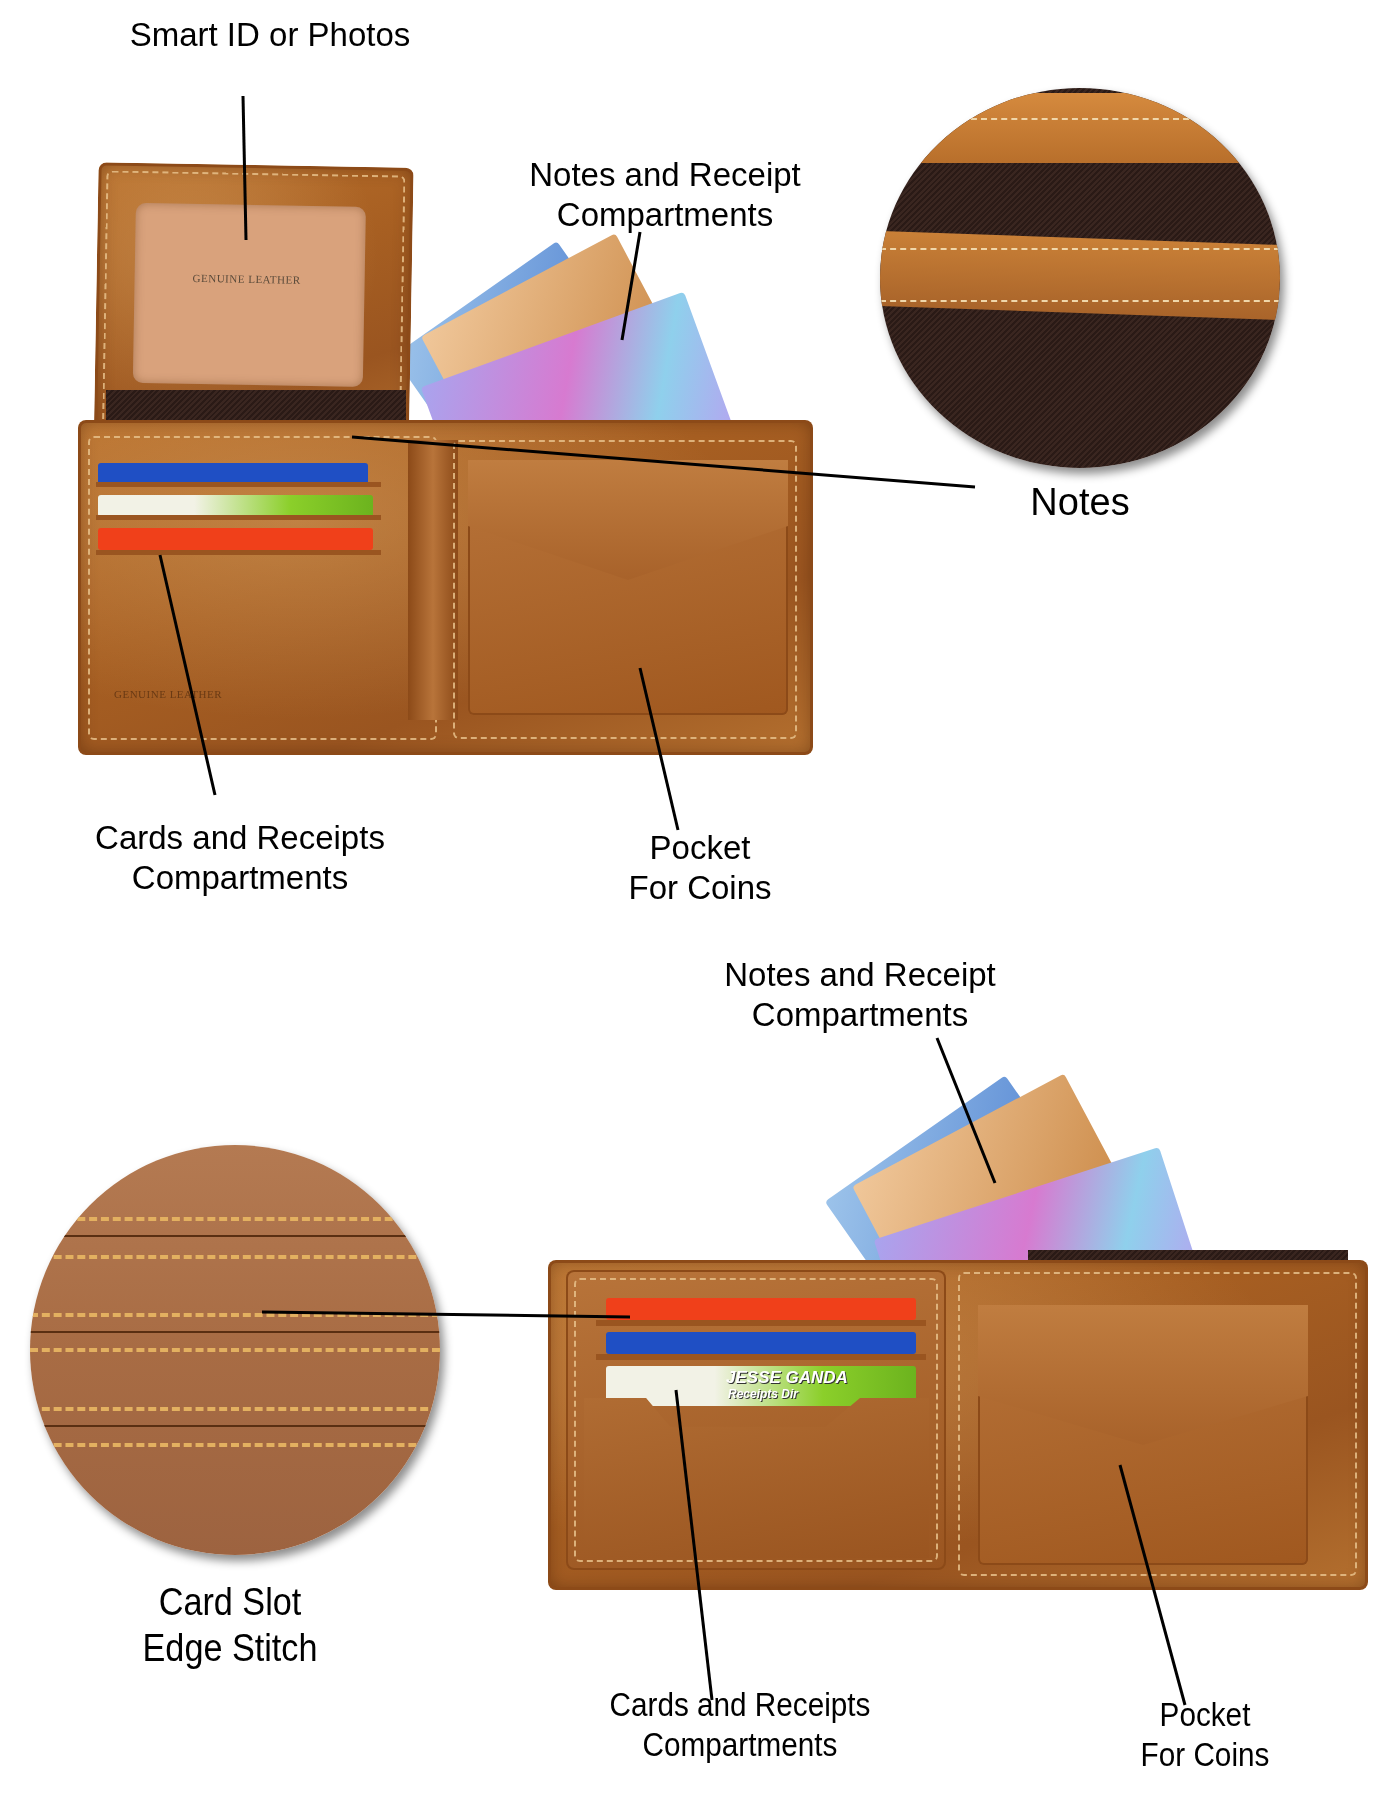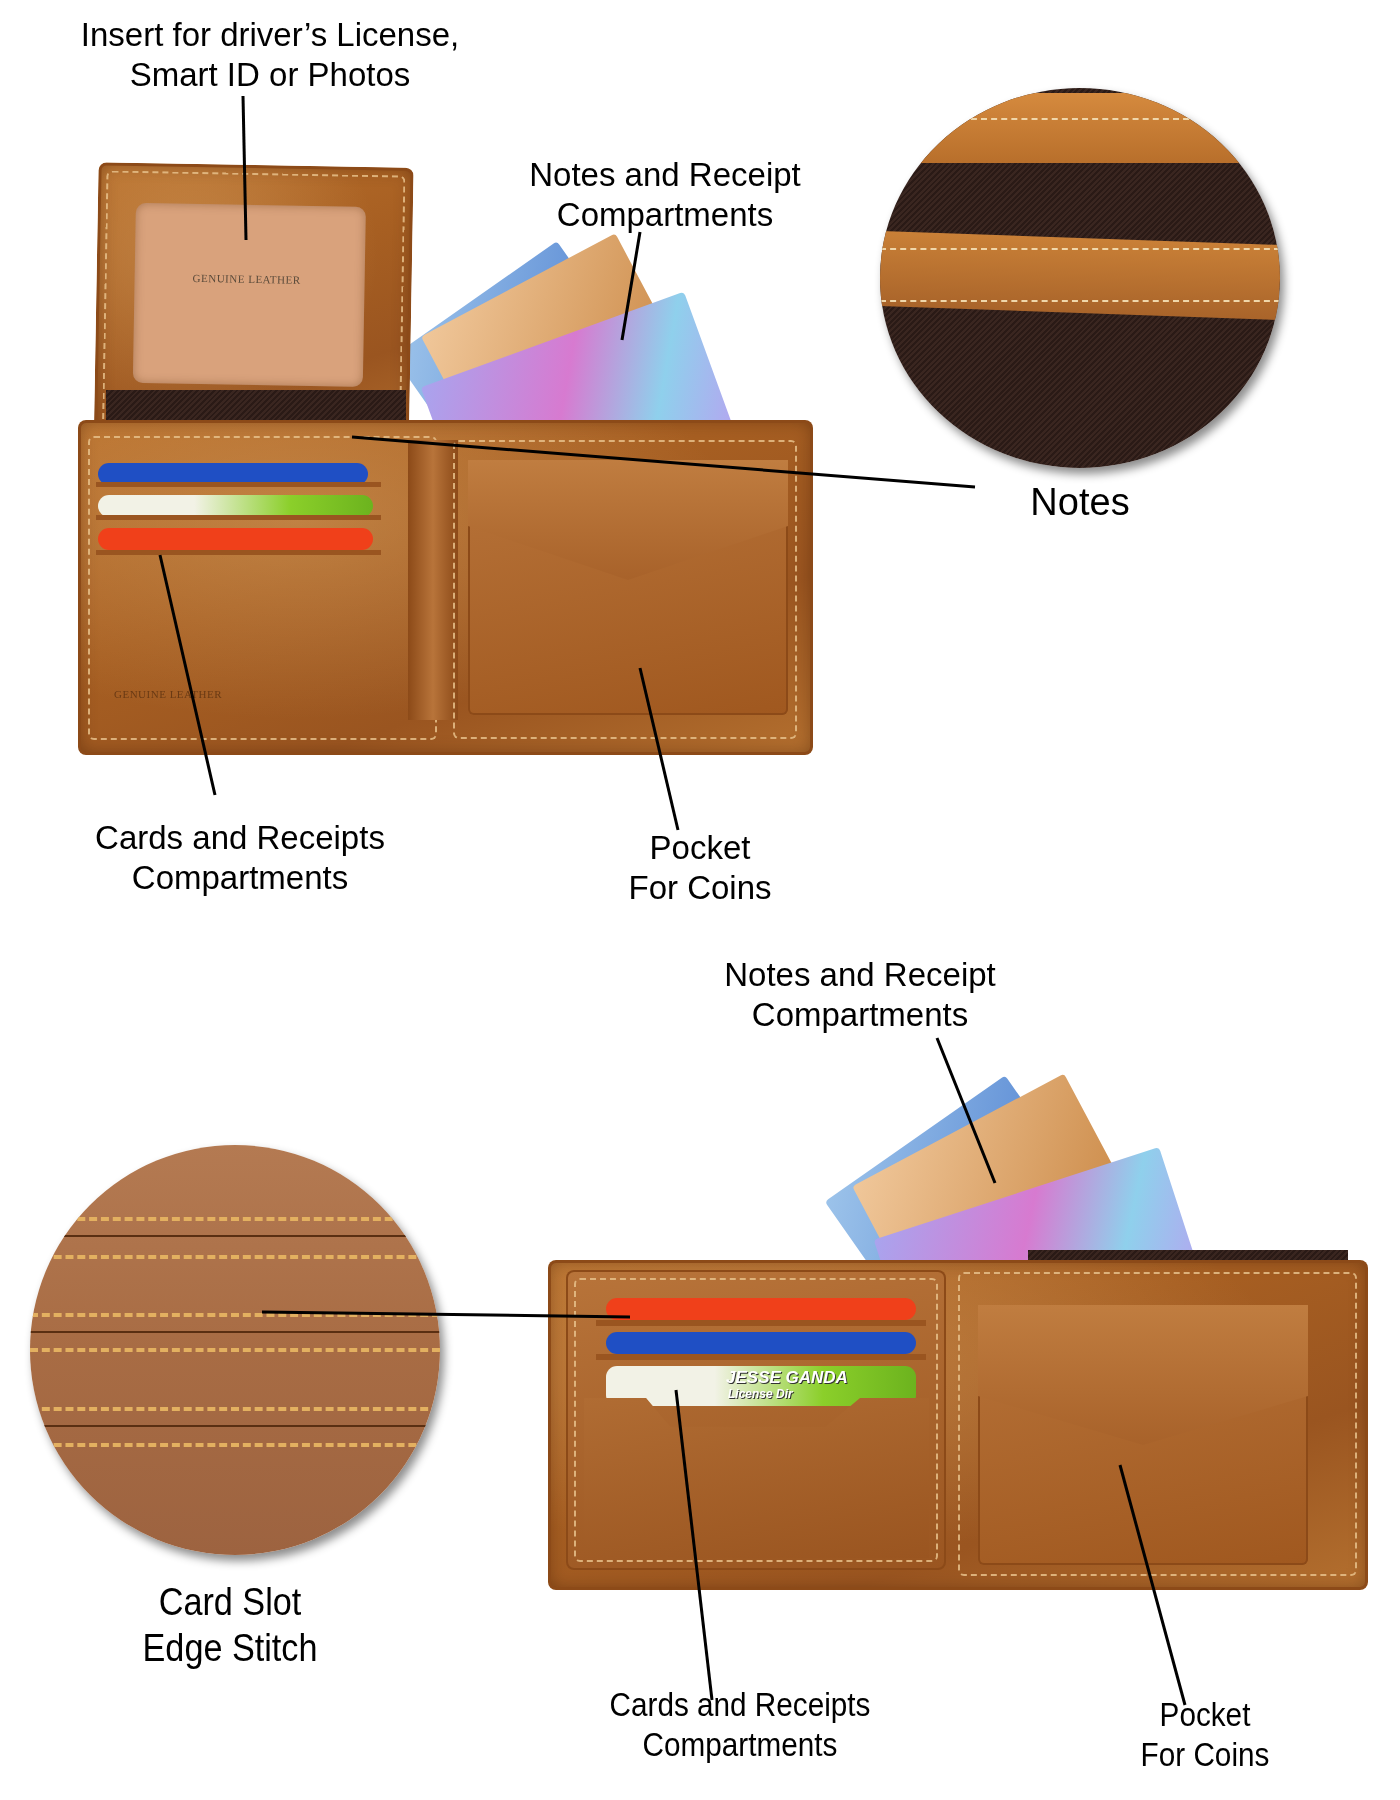--- a/index.html
+++ b/index.html
@@ -12,21 +12,21 @@
   .lbl-big { font-size:38px; }
   .lbl-cond { transform:scaleX(0.9); transform-origin:center; }
 
   
   .leather { background:
       radial-gradient(ellipse at 30% 30%, rgba(255,220,160,.25), transparent 60%),
       linear-gradient(160deg, #b86f2b 0%, #a75f22 40%, #9a5520 70%, #b4702f 100%);
     border-radius:8px; box-shadow: inset 0 0 0 3px #8c4a18, inset 0 0 18px rgba(60,25,5,.45); }
   .stitch { position:absolute; border:2px dashed #e7c08a; border-radius:6px; opacity:.85; }
   .lining { background: repeating-linear-gradient(135deg, #2a1a16 0 2px, #3a2620 2px 4px); }
-  .card { position:absolute; height:22px; border-radius:11px;text-align:right; }
+  .card { position:absolute; height:22px; border-radius:3px;text-align:right; }
   .note { position:absolute; border-radius:4px; }
   .circle { position:absolute; border-radius:50%; overflow:hidden;
             box-shadow: 4px 6px 10px rgba(0,0,0,.45); }
   .band { position:absolute; left:0; right:0; }
   .stitchline { position:absolute; left:0; right:0; height:0; border-top:4px dashed #e3b060; }
   .groove { position:absolute; left:0; right:0; height:2px; background:#5a2f12; }
   .tiny { position:absolute; font-size:11px; color:#5a4a3a; letter-spacing:.5px; }
   svg.lines { position:absolute; left:0; top:0; pointer-events:none; }
 </style>
 </head>
@@ -70,21 +70,20 @@
 <div class="circle" style="left:880px;top:88px;width:400px;height:380px;">
   <div class="lining" style="position:absolute;inset:0;"></div>
   <div class="band" style="top:5px;height:70px;background:linear-gradient(180deg,#d58a3e,#b86f2b);"></div>
   <div class="stitchline" style="top:30px;border-top:2px dashed #f0d7aa;"></div>
   <div class="band" style="top:150px;height:75px;background:linear-gradient(180deg,#c98037,#a9642a);transform:rotate(2deg);"></div>
   <div class="stitchline" style="top:160px;border-top:2px dashed #f0d7aa;"></div>
   <div class="stitchline" style="top:212px;border-top:2px dashed #f0d7aa;"></div>
 </div>
 
 <div class="label lbl-med" style="left:40px;top:15px;width:460px;">
-  <span>Insert for driver’s License,</span>
   <span>Smart ID or Photos</span>
 </div>
 <div class="label lbl-med" style="left:500px;top:155px;width:330px;">
   <span>Notes and Receipt</span>
   <span>Compartments</span>
 </div>
 <div class="label lbl-big" style="left:960px;top:480px;width:240px;">
   <span>Notes</span>
 </div>
 <div class="label lbl-med" style="left:60px;top:818px;width:360px;">
@@ -107,21 +106,21 @@
   <div class="leather abs" style="left:0;top:190px;width:820px;height:330px;">
 
     <div class="abs" style="left:18px;top:10px;width:380px;height:300px;background:linear-gradient(170deg,#b8743a,#9a5520);border-radius:8px;box-shadow:inset 0 0 0 2px #8c4a18;">
       <div class="stitch" style="left:8px;top:8px;right:8px;bottom:8px;"></div>
       <div class="card" style="left:40px;top:28px;width:310px;background:#f0401a;"></div>
       <div class="abs" style="left:30px;top:50px;width:330px;height:6px;background:#9a5520;"></div>
       <div class="card" style="left:40px;top:62px;width:310px;background:#1f4fc4;"></div>
       <div class="abs" style="left:30px;top:84px;width:330px;height:6px;background:#9a5520;"></div>
       <div class="card" style="left:40px;top:96px;width:310px;height:40px;background:linear-gradient(90deg,#f2f2e6 0%,#f2f2e6 35%,#8bcf2a 70%,#6cb31e 100%);">
         <div style="position:absolute;left:120px;top:2px;font-size:17px;font-weight:700;font-style:italic;color:#fff;text-shadow:1px 1px 0 #333;">JESSE GANDA</div>
-        <div style="position:absolute;left:122px;top:21px;font-size:12px;font-weight:700;font-style:italic;color:#fff;text-shadow:1px 1px 0 #333;">License Dir</div>
+        <div style="position:absolute;left:122px;top:21px;font-size:12px;font-weight:700;font-style:italic;color:#fff;text-shadow:1px 1px 0 #333;">Receipts Dir</div>
       </div>
       <div class="abs" style="left:18px;top:128px;width:345px;height:160px;background:linear-gradient(170deg,#b06c33,#9a5520);clip-path:polygon(0 0,18% 0,25% 18%,70% 18%,80% 0,100% 0,100% 100%,0 100%);"></div>
     </div>
 
     <div class="stitch" style="left:410px;top:12px;width:395px;height:300px;"></div>
     <div class="abs" style="left:430px;top:45px;width:330px;height:260px;background:linear-gradient(170deg,#b8743a,#a0581f);border-radius:6px;box-shadow:inset 0 0 0 2px #8c4a18;">
       <div class="abs" style="left:0;top:0;width:330px;height:140px;background:linear-gradient(180deg,#c07d40,#a8622a);clip-path:polygon(0 0,100% 0,100% 65%,50% 100%,0 65%);"></div>
     </div>
   </div>
 </div>

